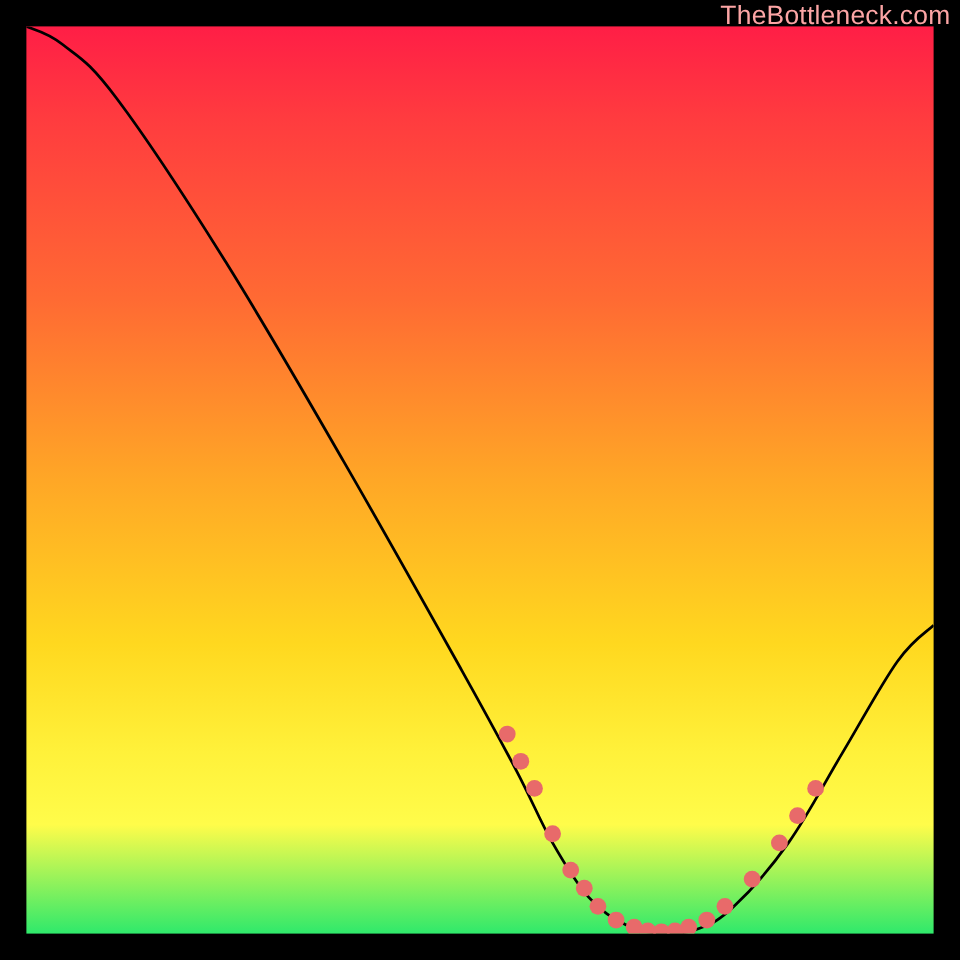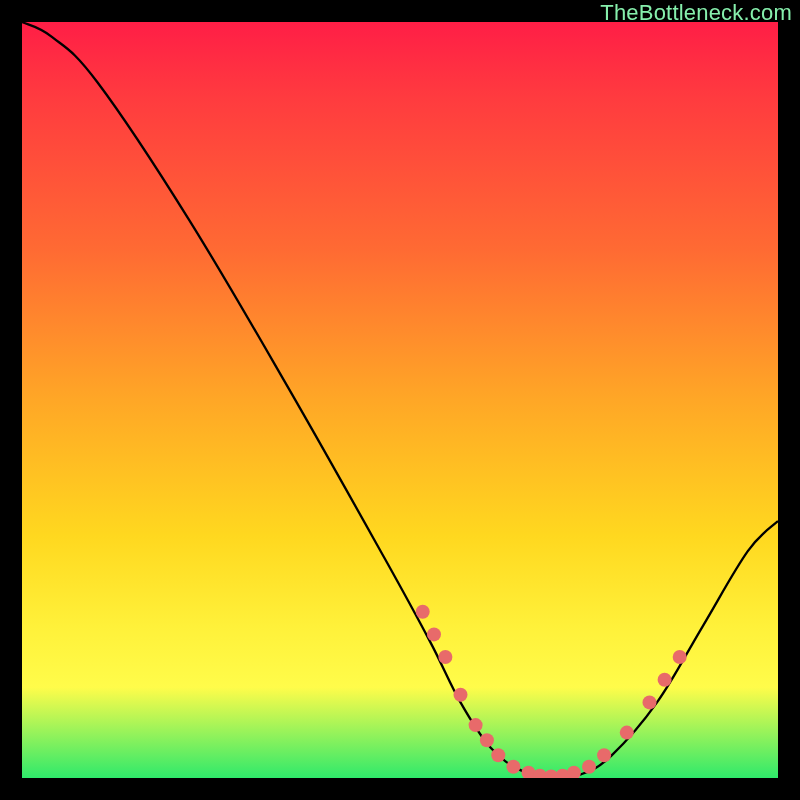--- a/index.html
+++ b/index.html
@@ -45,21 +45,21 @@
     height: 756px;
   }
   .dot {
     fill: #e86a6a;
     stroke: none;
   }
   .attribution {
     position: absolute;
     top: 0;
     right: 8px;
-    color: #86efac;
+    color: #fca5a5;
     font-size: 22px;
     font-weight: 500;
     letter-spacing: 0.2px;
   }
 </style>
 </head>
 <body>
 
 <div class="attribution">TheBottleneck.com</div>
 

